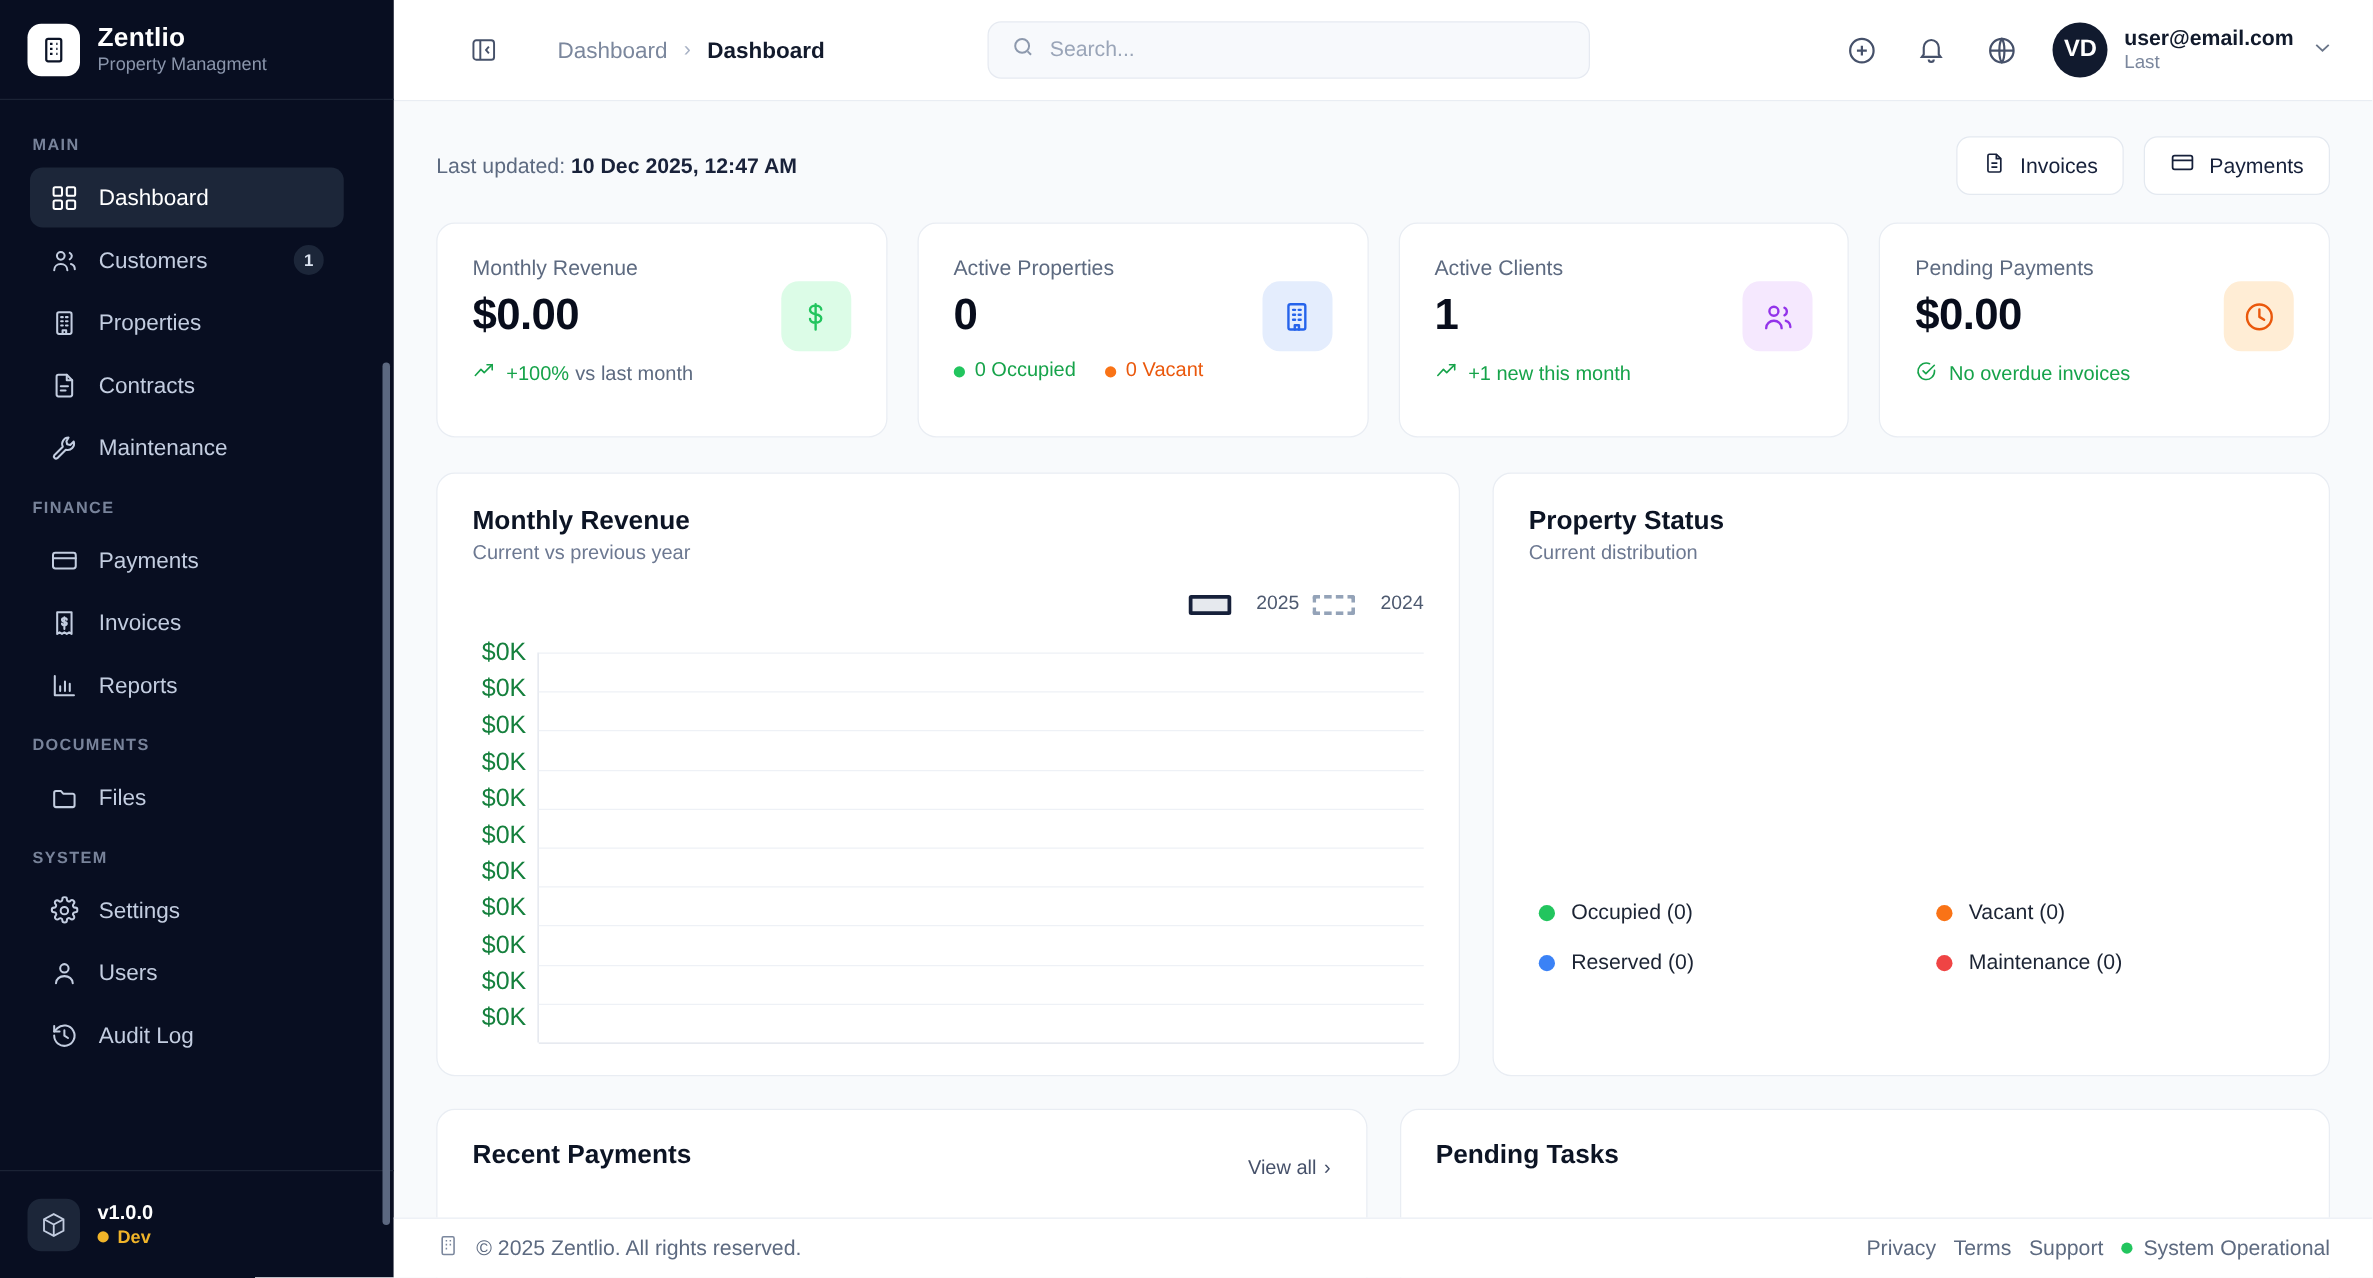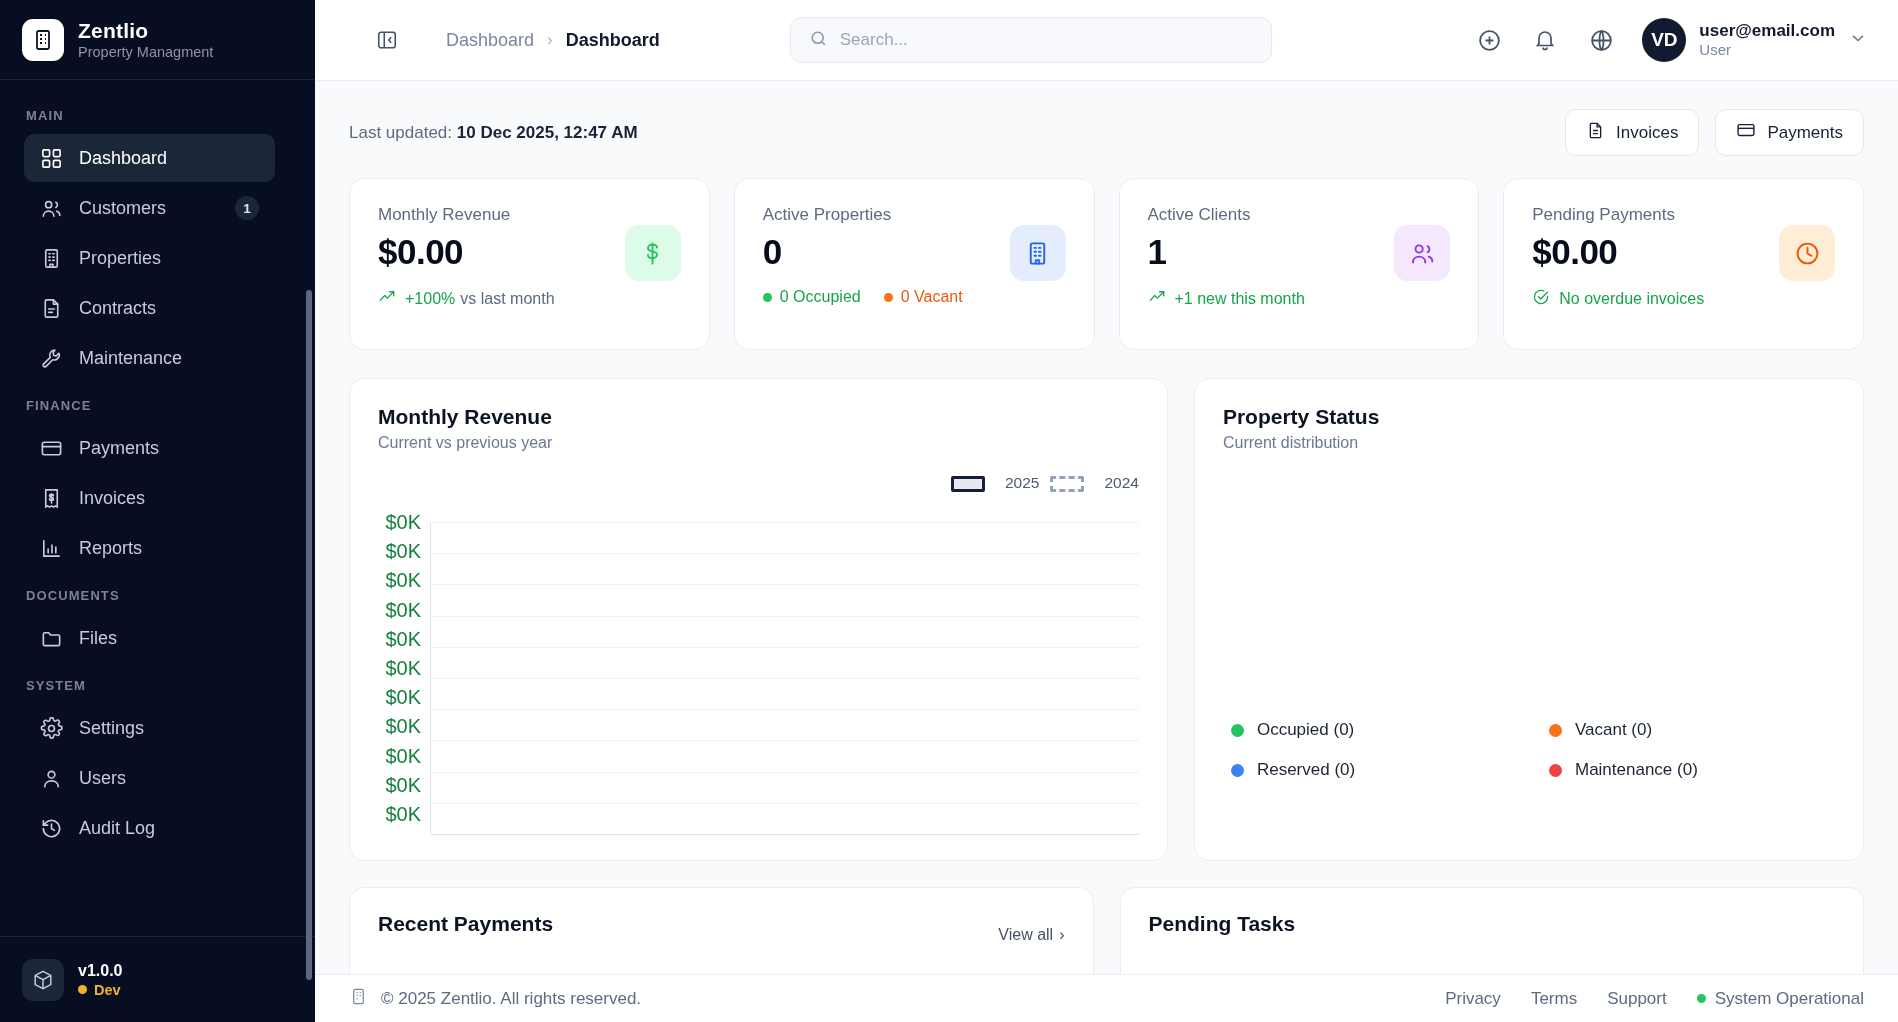--- a/index.html
+++ b/index.html
@@ -145,21 +145,21 @@
   .bp-head { display: flex; align-items: flex-start; }
   .bp-title { font-size: 21px; font-weight: 700; color: #0c1424; }
   .viewall { margin-left: auto; font-size: 16px; color: #46516a; display: flex; align-items: center; gap: 6px; cursor: pointer; margin-top: 14px;}
 
   
   .footer {
     position: absolute; left: 315px; right: 0; bottom: 0; height: 48px; background: #fff;
     border-top: 1px solid #e9edf3; display: flex; align-items: center; padding: 0 34px; z-index: 5;
   }
   .foot-left { display: flex; align-items: center; gap: 13px; font-size: 17px; color: #5d6a80; }
-  .foot-right { margin-left: auto; display: flex; align-items: center; gap: 30px; }
+  .foot-right { margin-left: auto; display: flex; align-items: center; gap: 14px; }
   .foot-link { font-size: 17px; color: #5d6a80; cursor: pointer; }
   .foot-status { display: flex; align-items: center; gap: 9px; font-size: 17px; color: #5d6a80; }
 </style>
 </head>
 <body>
 
 <div class="app">
 
   <aside class="sidebar">
     <div class="sb-brand">
@@ -353,21 +353,21 @@
         <span class="icon-btn">
           <svg width="25" height="25" viewBox="0 0 24 24" fill="none" stroke="#46516a" stroke-width="1.7">
             <circle cx="12" cy="12" r="9"></circle>
               <path d="M3 12h18M12 3c2.6 3 2.6 15 0 18C9.4 18 9.4 6 12 3z"></path>
           </svg>
         </span>
         <div class="user-chip">
           <div class="avatar">VD</div>
           <div>
             <div class="user-email">user@email.com</div>
-            <div class="user-role">User</div>
+            <div class="user-role">Last</div>
           </div>
           <span>
             <svg width="20" height="20" viewBox="0 0 24 24" fill="none" stroke="#6b7689" stroke-width="1.8">
               <path d="m6 9.5 6 5.5 6-5.5"></path>
             </svg>
           </span>
         </div>
       </div>
     </header>
 

